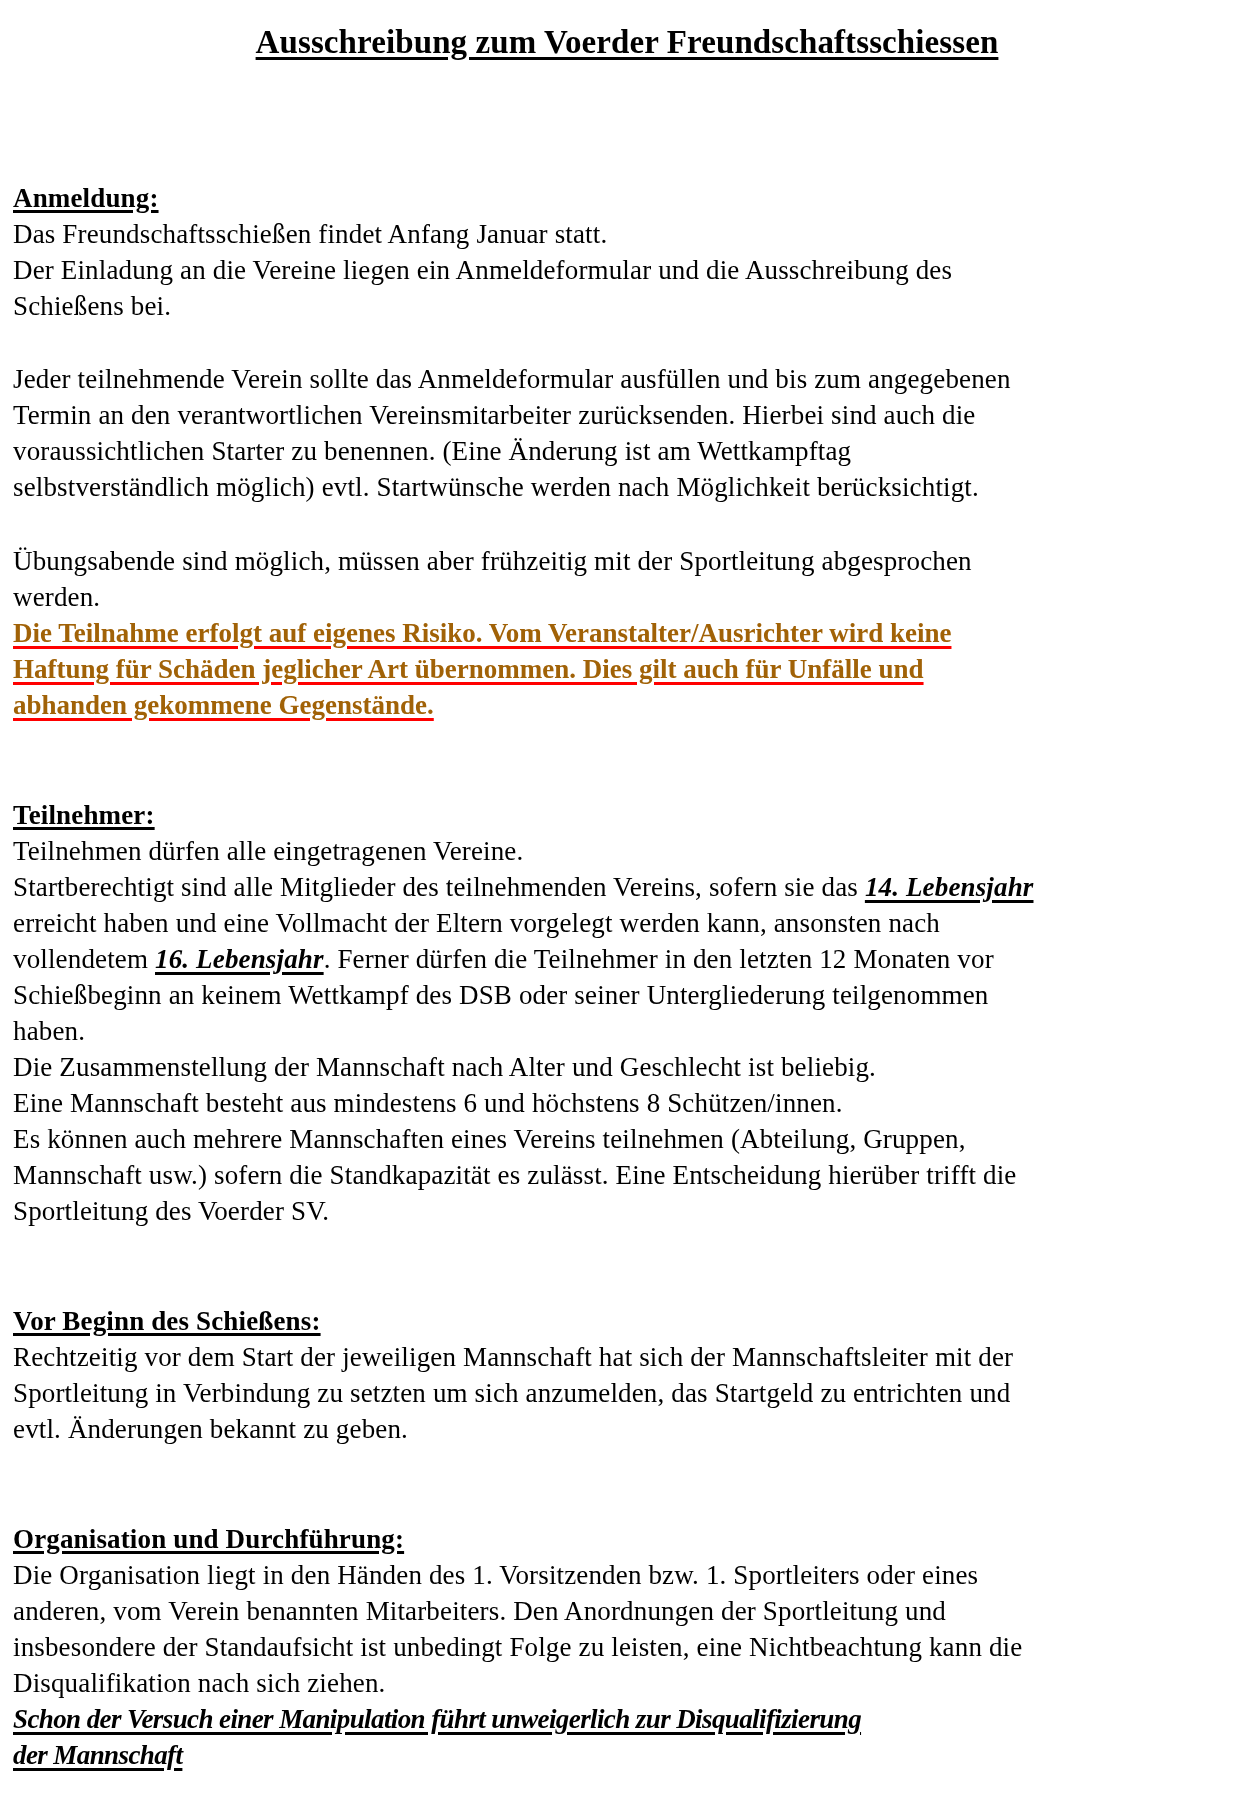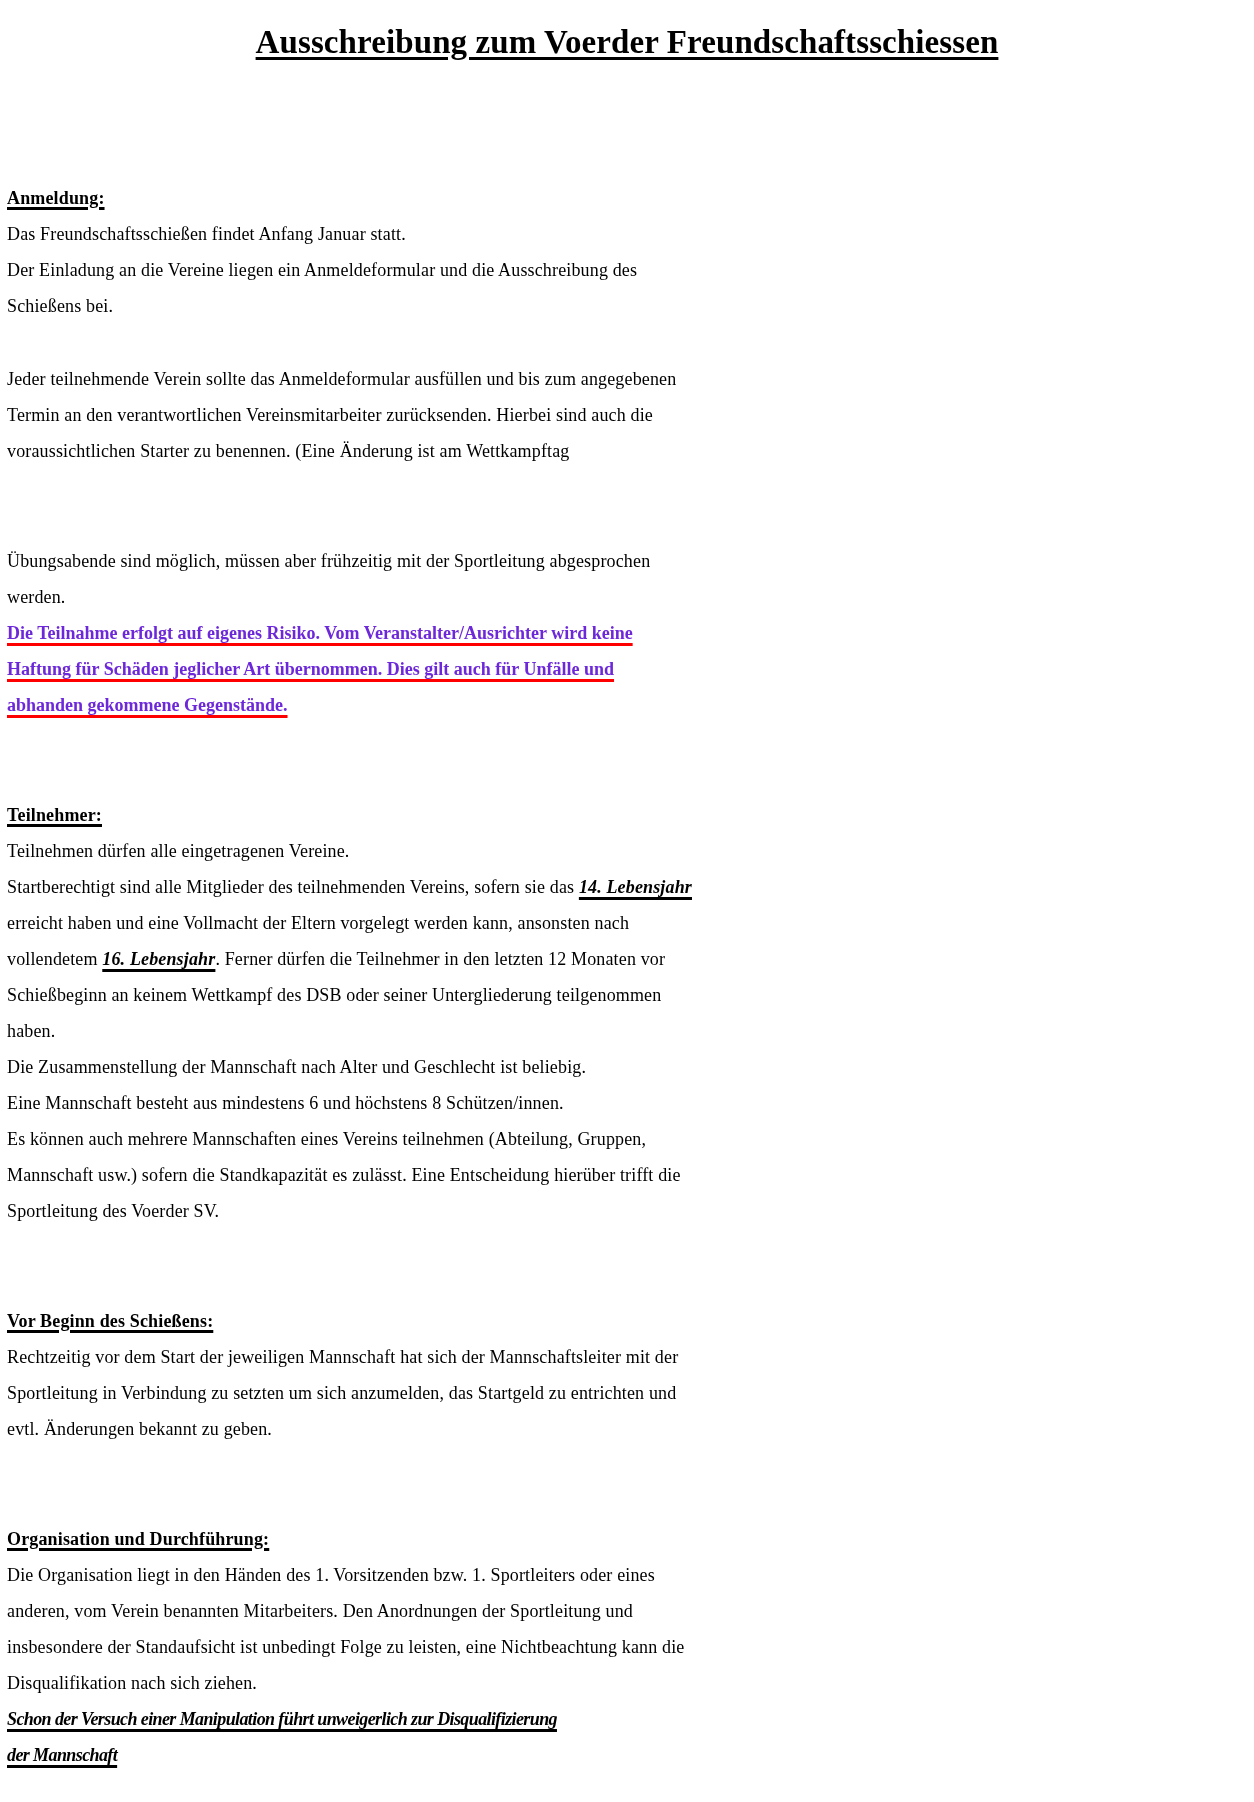--- a/index.html
+++ b/index.html
@@ -32,34 +32,34 @@
       transform: scaleX(1.0);
     }
     .title span {
       text-decoration: underline;
       text-decoration-thickness: 3px;
       text-underline-offset: 4px;
       letter-spacing: 0.1px;
     }
     .line {
       position: absolute;
-      left: 7px;
-      font-size: 18px;
+      left: 13px;
+      font-size: 27px;
       line-height: 32px;
       white-space: nowrap;
       letter-spacing: 0.15px;
     }
     .heading {
       font-weight: bold;
       text-decoration: underline;
       text-decoration-thickness: 3px;
       text-underline-offset: 3px;
     }
     .red {
-      color: #6d28d9;
+      color: #a16207;
       font-weight: bold;
       text-decoration: underline;
       text-decoration-color: #ff0000;
       text-decoration-thickness: 3px;
       text-underline-offset: 4px;
       letter-spacing: 0px;
     }
     .emph {
       font-weight: bold;
       font-style: italic;
@@ -86,20 +86,21 @@
   </div>
 
   <div class="line heading" style="top:182px;">Anmeldung:</div>
   <div class="line" style="top:218px;">Das Freundschaftsschießen findet Anfang Januar statt.</div>
   <div class="line" style="top:254px;">Der Einladung an die Vereine liegen ein Anmeldeformular und die Ausschreibung des</div>
   <div class="line" style="top:290px;">Schießens bei.</div>
 
   <div class="line" style="top:363px;">Jeder teilnehmende Verein sollte das Anmeldeformular ausfüllen und bis zum angegebenen</div>
   <div class="line" style="top:399px;text-align:right;">Termin an den verantwortlichen Vereinsmitarbeiter zurücksenden. Hierbei sind auch die</div>
   <div class="line" style="top:435px;">voraussichtlichen Starter zu benennen. (Eine Änderung ist am Wettkampftag</div>
+  <div class="line" style="top:471px;">selbstverständlich möglich) evtl. Startwünsche werden nach Möglichkeit berücksichtigt.</div>
 
   <div class="line" style="top:545px;">Übungsabende sind möglich, müssen aber frühzeitig mit der Sportleitung abgesprochen</div>
   <div class="line" style="top:581px;">werden.</div>
   <div class="line red" style="top:617px;">Die Teilnahme erfolgt auf eigenes Risiko. Vom Veranstalter/Ausrichter wird keine</div>
   <div class="line red" style="top:653px;">Haftung für Schäden jeglicher Art übernommen. Dies gilt auch für Unfälle und</div>
   <div class="line red" style="top:689px;">abhanden gekommene Gegenstände.</div>
 
   <div class="line heading" style="top:799px;">Teilnehmer:</div>
   <div class="line" style="top:835px;text-align:right;">Teilnehmen dürfen alle eingetragenen Vereine.</div>
   <div class="line" style="top:871px;text-align:center;">

